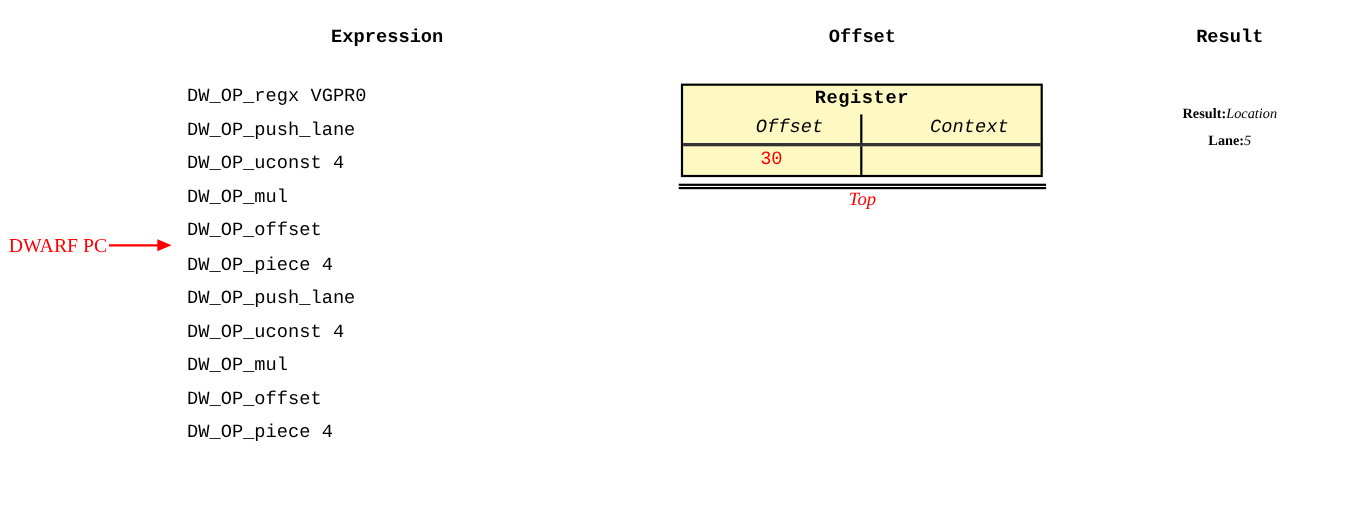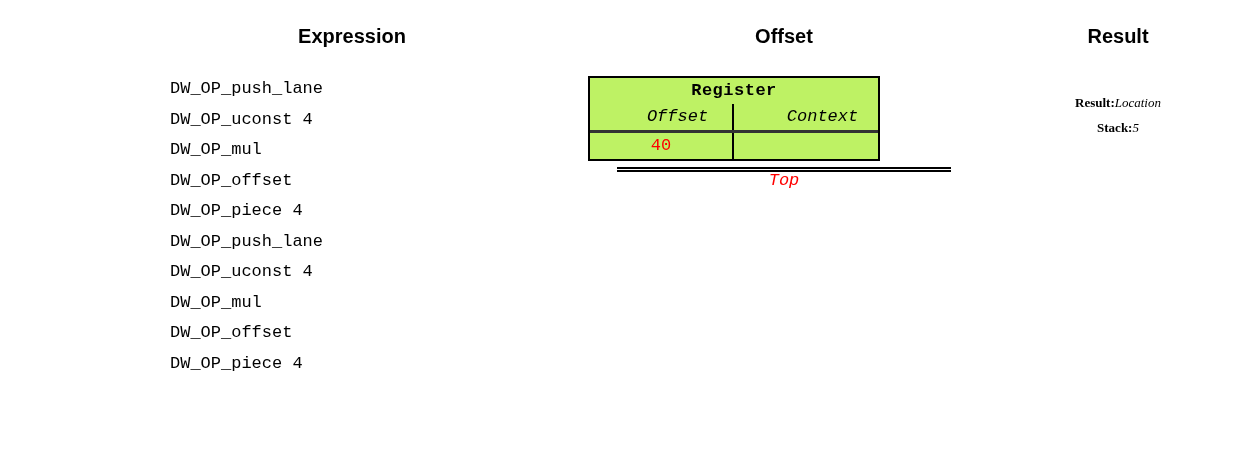--- a/index.html
+++ b/index.html
@@ -15,23 +15,23 @@
     position: relative;
     width: 1241px;
     height: 468px;
     background: #ffffff;
     overflow: hidden;
   }
 
   
   .col-heading {
     position: absolute;
-    font-family: Liberation Sans, sans-serif;
+    font-family: Liberation Mono, monospace;
     font-weight: bold;
-    font-size: 20px;
+    font-size: 17px;
     line-height: 1;
     white-space: nowrap;
     transform: translateX(-50%);
   }
   #heading-expression { left: 352px; top: 26px; }
   #heading-stack      { left: 784px; top: 26px; }
   #heading-context    { left: 1118px; top: 26px; }
 
   
   #expression-list {
@@ -65,26 +65,26 @@
     white-space: nowrap;
   }
   #pc-arrow {
     display: block;
     margin-left: 1px;
   }
 
   
   #stack-table {
     position: absolute;
-    left: 588px;
+    left: 619px;
     top: 76px;
-    width: 292px;
+    width: 329px;
     border: 2px solid #000000;
     border-collapse: collapse;
-    background: #bef264;
+    background: #fef9c3;
     box-sizing: border-box;
     font-family: "Liberation Mono", monospace;
   }
   .stack-row {
     display: flex;
   }
   .stack-cell {
     font-family: "Liberation Mono", monospace;
     font-size: 17px;
     text-align: center;
@@ -125,21 +125,21 @@
     border-top: 2px solid #000000;
     border-bottom: 2px solid #000000;
     box-sizing: border-box;
     padding-top: 1px;
   }
   #stack-top-label {
     position: absolute;
     left: 784px;
     top: 171px;
     transform: translateX(-50%);
-    font-family: Liberation Mono, monospace;
+    font-family: Liberation Serif, serif;
     font-style: italic;
     font-size: 17px;
     color: #ff0000;
     white-space: nowrap;
   }
 
   
   #context-block {
     position: absolute;
     left: 1118px;
@@ -163,51 +163,59 @@
 </head>
 <body>
 
 <div id="page">
 
   <div class="col-heading" id="heading-expression">Expression</div>
   <div class="col-heading" id="heading-stack">Offset</div>
   <div class="col-heading" id="heading-context">Result</div>
 
   <div id="expression-list">
+    <div class="expr-line">DW_OP_regx VGPR0</div>
     <div class="expr-line">DW_OP_push_lane</div>
     <div class="expr-line">DW_OP_uconst 4</div>
     <div class="expr-line">DW_OP_mul</div>
     <div class="expr-line">DW_OP_offset</div>
     <div class="expr-line">DW_OP_piece 4</div>
     <div class="expr-line">DW_OP_push_lane</div>
     <div class="expr-line">DW_OP_uconst 4</div>
     <div class="expr-line">DW_OP_mul</div>
     <div class="expr-line">DW_OP_offset</div>
     <div class="expr-line">DW_OP_piece 4</div>
   </div>
 
+  <div id="pc-marker">
+    <span id="pc-label">DWARF PC</span>
+    <svg id="pc-arrow" width="58" height="14" viewBox="0 0 58 14">
+      <line x1="0" y1="7" x2="46" y2="7" stroke="#ff0000" stroke-width="2"></line>
+      <polygon points="44,1.5 57,7 44,12.5" fill="#ff0000"></polygon>
+    </svg>
+  </div>
 
   <div id="stack-table">
     <div class="stack-row" id="stack-title-row">
       <div class="stack-cell">Register</div>
     </div>
     <div class="stack-row" id="stack-subheader-row">
       <div class="stack-cell cell-left">Offset</div>
       <div class="stack-cell cell-right">Context</div>
     </div>
     <div class="stack-row" id="stack-data-row">
-      <div class="stack-cell cell-left">40</div>
+      <div class="stack-cell cell-left">30</div>
     </div>
   </div>
 
   <div id="stack-top-rule"></div>
   <div id="stack-top-label">Top</div>
 
   <div id="context-block">
     <div class="context-line">
       <span class="context-key">Result:</span><span class="context-value">Location</span>
     </div>
     <div class="context-line">
-      <span class="context-key">Stack:</span><span class="context-value">5</span>
+      <span class="context-key">Lane:</span><span class="context-value">5</span>
     </div>
   </div>
 
 </div>
 
 </body></html>

